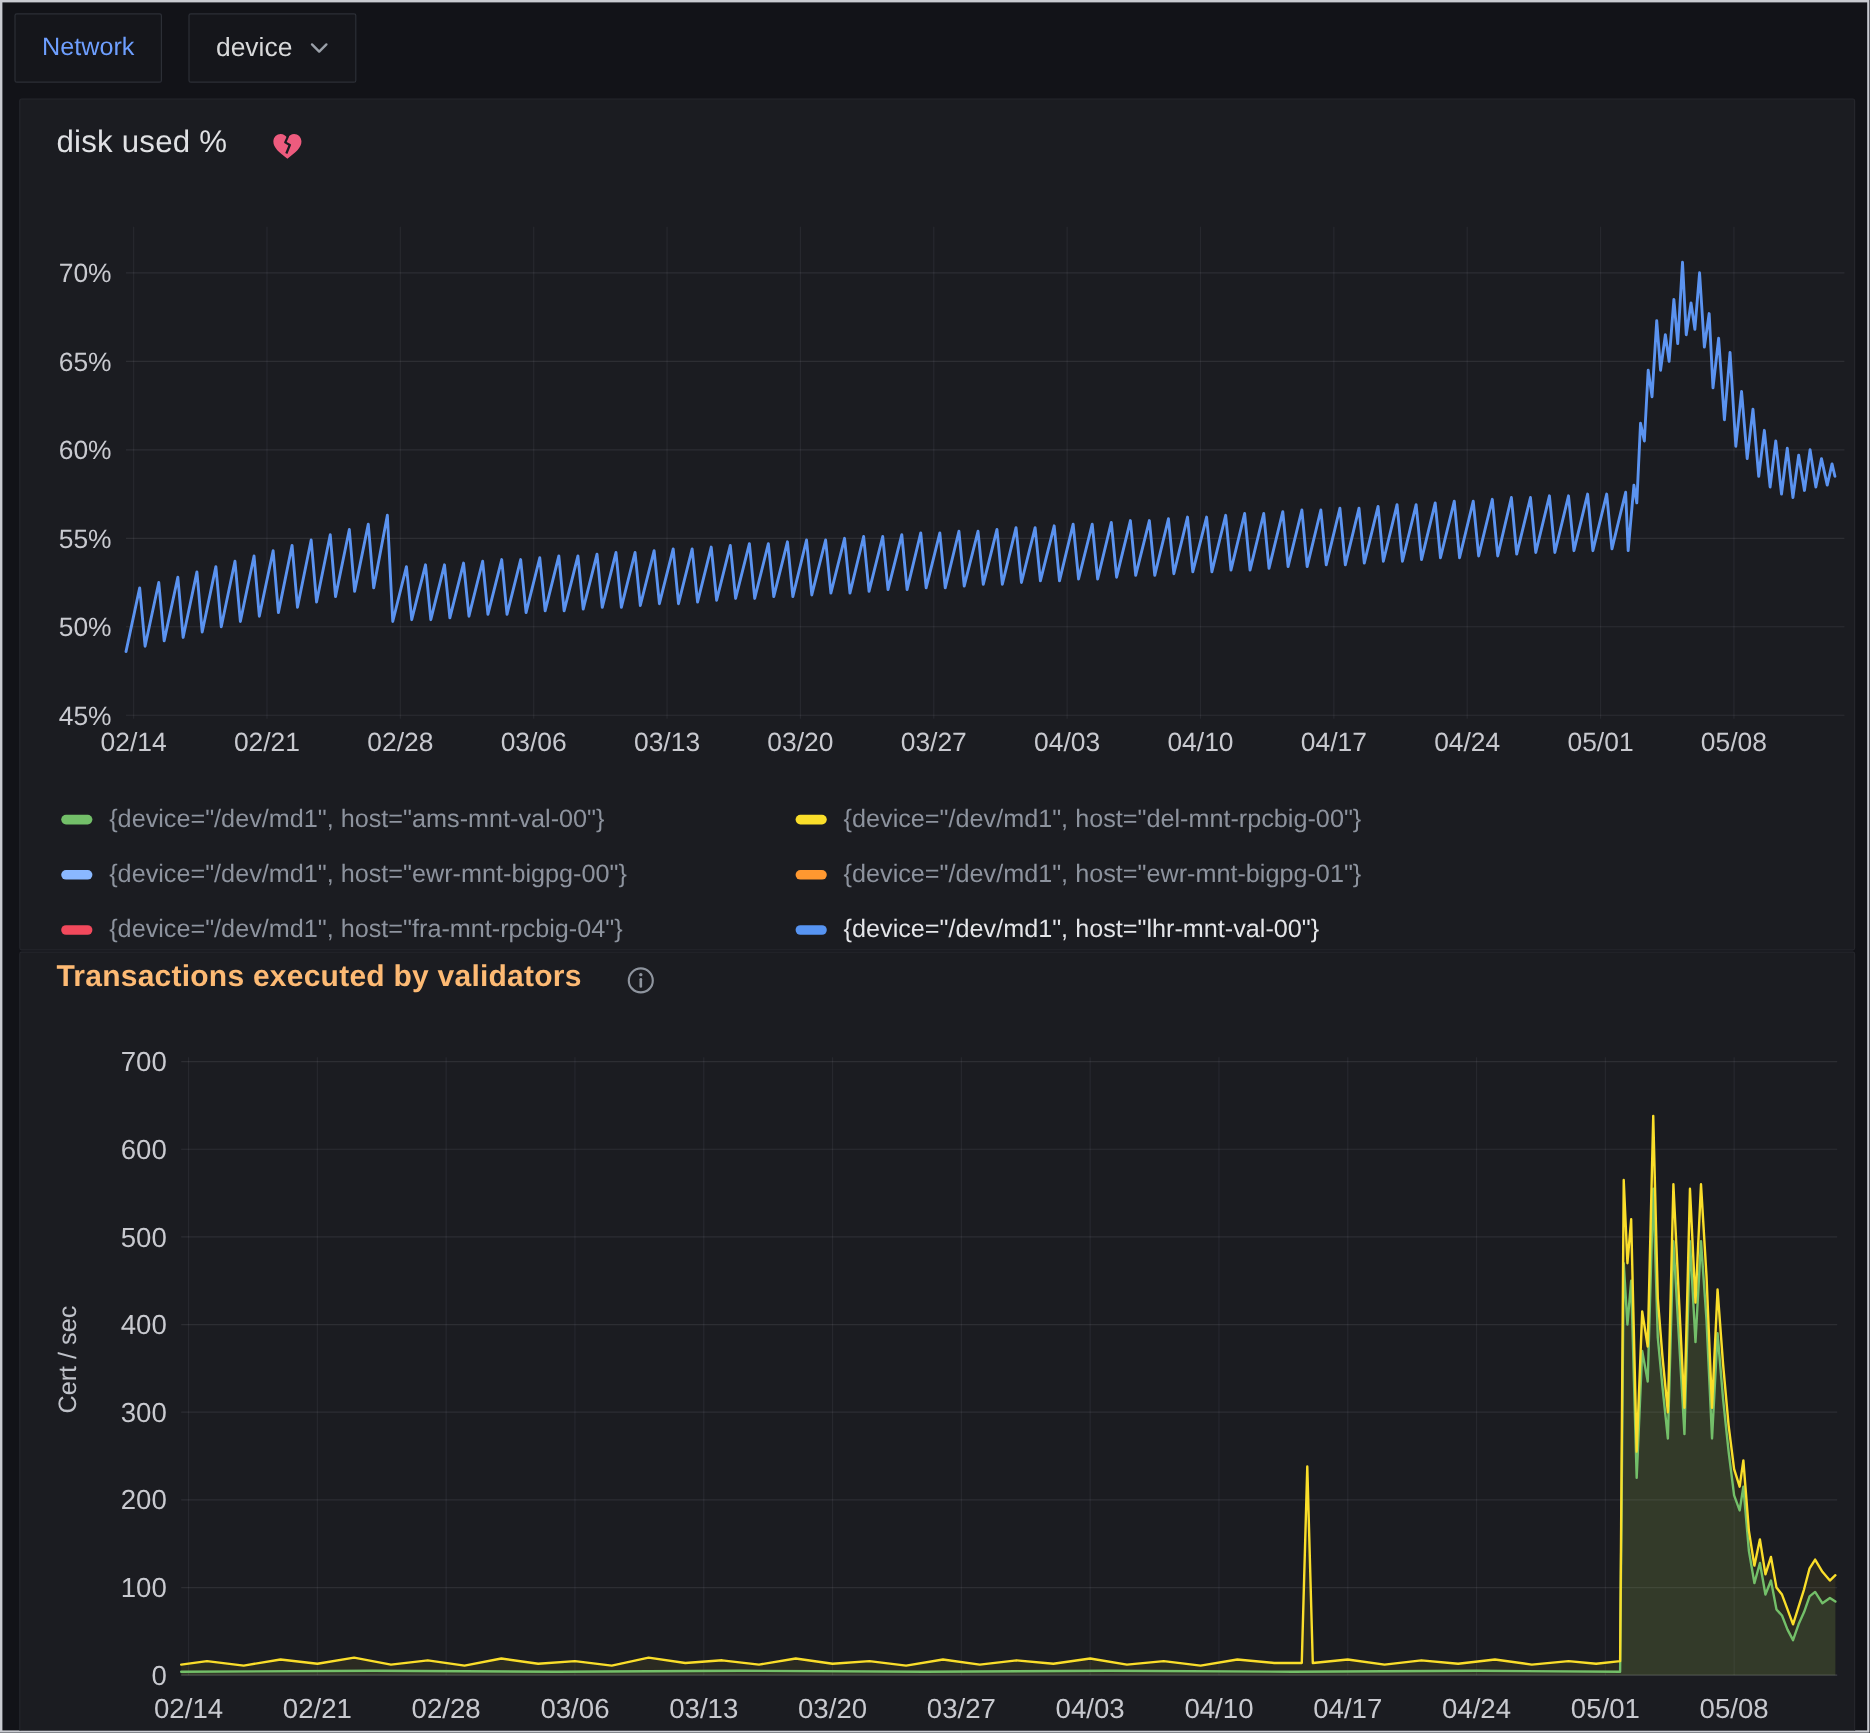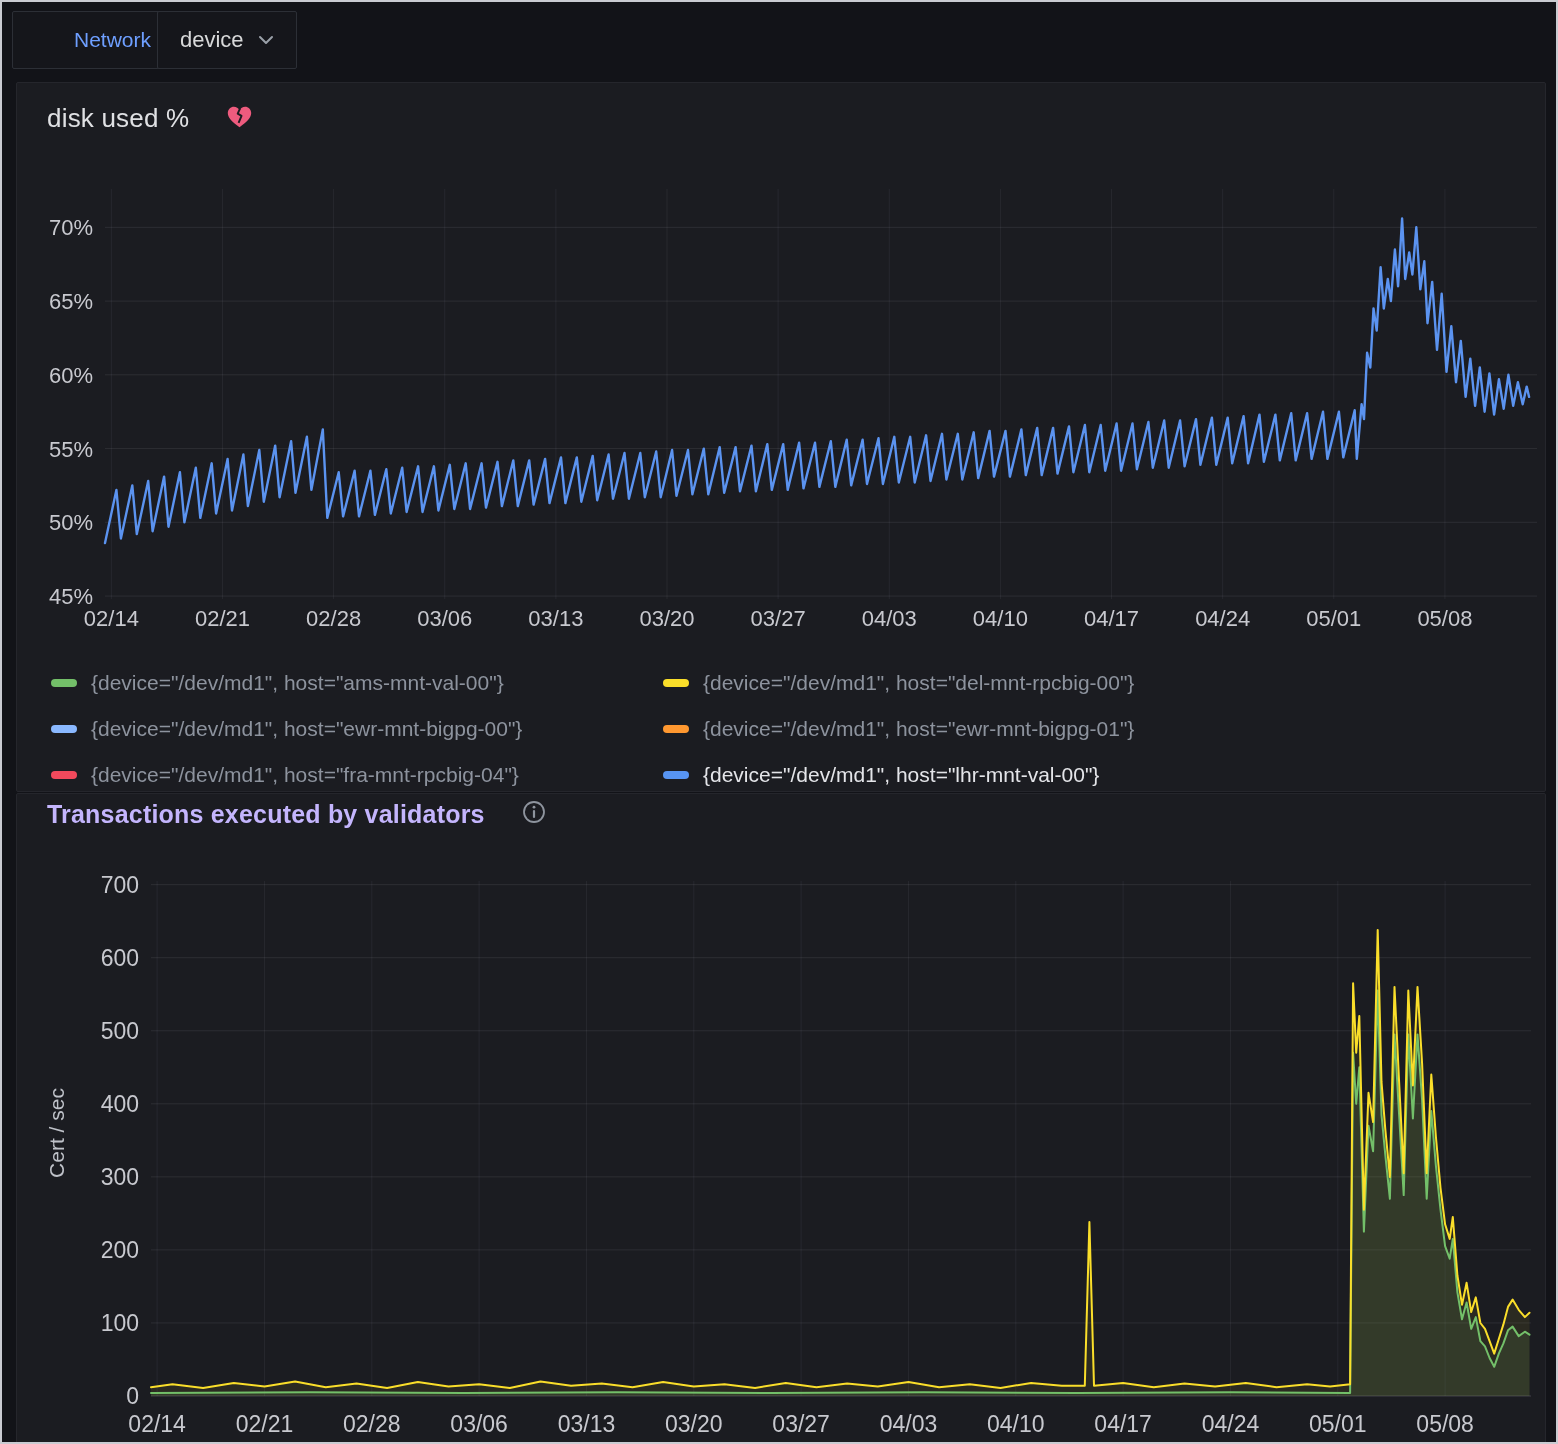--- a/index.html
+++ b/index.html
@@ -9,35 +9,35 @@
     background:#121318;border:2px solid #c9cbd1;overflow:hidden;
     font-family:"Liberation Sans", sans-serif;
     -webkit-font-smoothing:antialiased;
   }
   
   .var-box{
     position:absolute;top:9px;height:58px;display:flex;align-items:center;
     border:1px solid #2c2f36;border-radius:2px;padding:0 22px;background:#15161b;
   }
   .var-label-box{left:10px;}
-  .var-label{color:#6e9fff;font-size:21px;font-weight:500;margin-left:39px;}
+  .var-label{color:#6e9fff;font-size:21px;font-weight:500;}
   .var-value-box{left:155px;cursor:pointer;}
   .var-value{color:#d8d9da;font-size:22px;font-weight:400;margin-right:14px;}
   
   .panel{
     position:absolute;left:14px;width:1530px;background:#1b1c21;
     border:1px solid #25262c;border-radius:2px;
   }
   .panel-1{top:80px;height:710px;}
   .panel-2{top:791px;height:651px;}
-  .panel-title-row{display:flex;align-items:flex-start;padding-left:30px;gap:19px;}
+  .panel-title-row{display:flex;align-items:flex-end;padding-left:30px;gap:19px;}
   .panel-1 .panel-title-row{padding-top:20px;}
   .panel-2 .panel-title-row{padding-top:6px;}
   .p1-title{color:#e0e1e4;font-size:26px;font-weight:500;letter-spacing:.2px;}
-  .p2-title{color:#c4b5fd;font-size:25px;font-weight:600;letter-spacing:.2px;}
+  .p2-title{color:#fdba74;font-size:25px;font-weight:600;letter-spacing:.2px;}
   .title-icon{margin-left:18px;display:flex;align-items:center;}
   .chart-wrap{display:block;position:relative;}
   .p1-chart{margin-top:40px;height:480px;}
   .p2-chart{margin-top:28px;height:594px;}
   .ylab{
     position:absolute;left:40px;top:339px;transform:translate(-50%,-50%) rotate(-90deg);
     color:#bfc2c9;font-size:21px;white-space:nowrap;
   }
   
   .legend{

